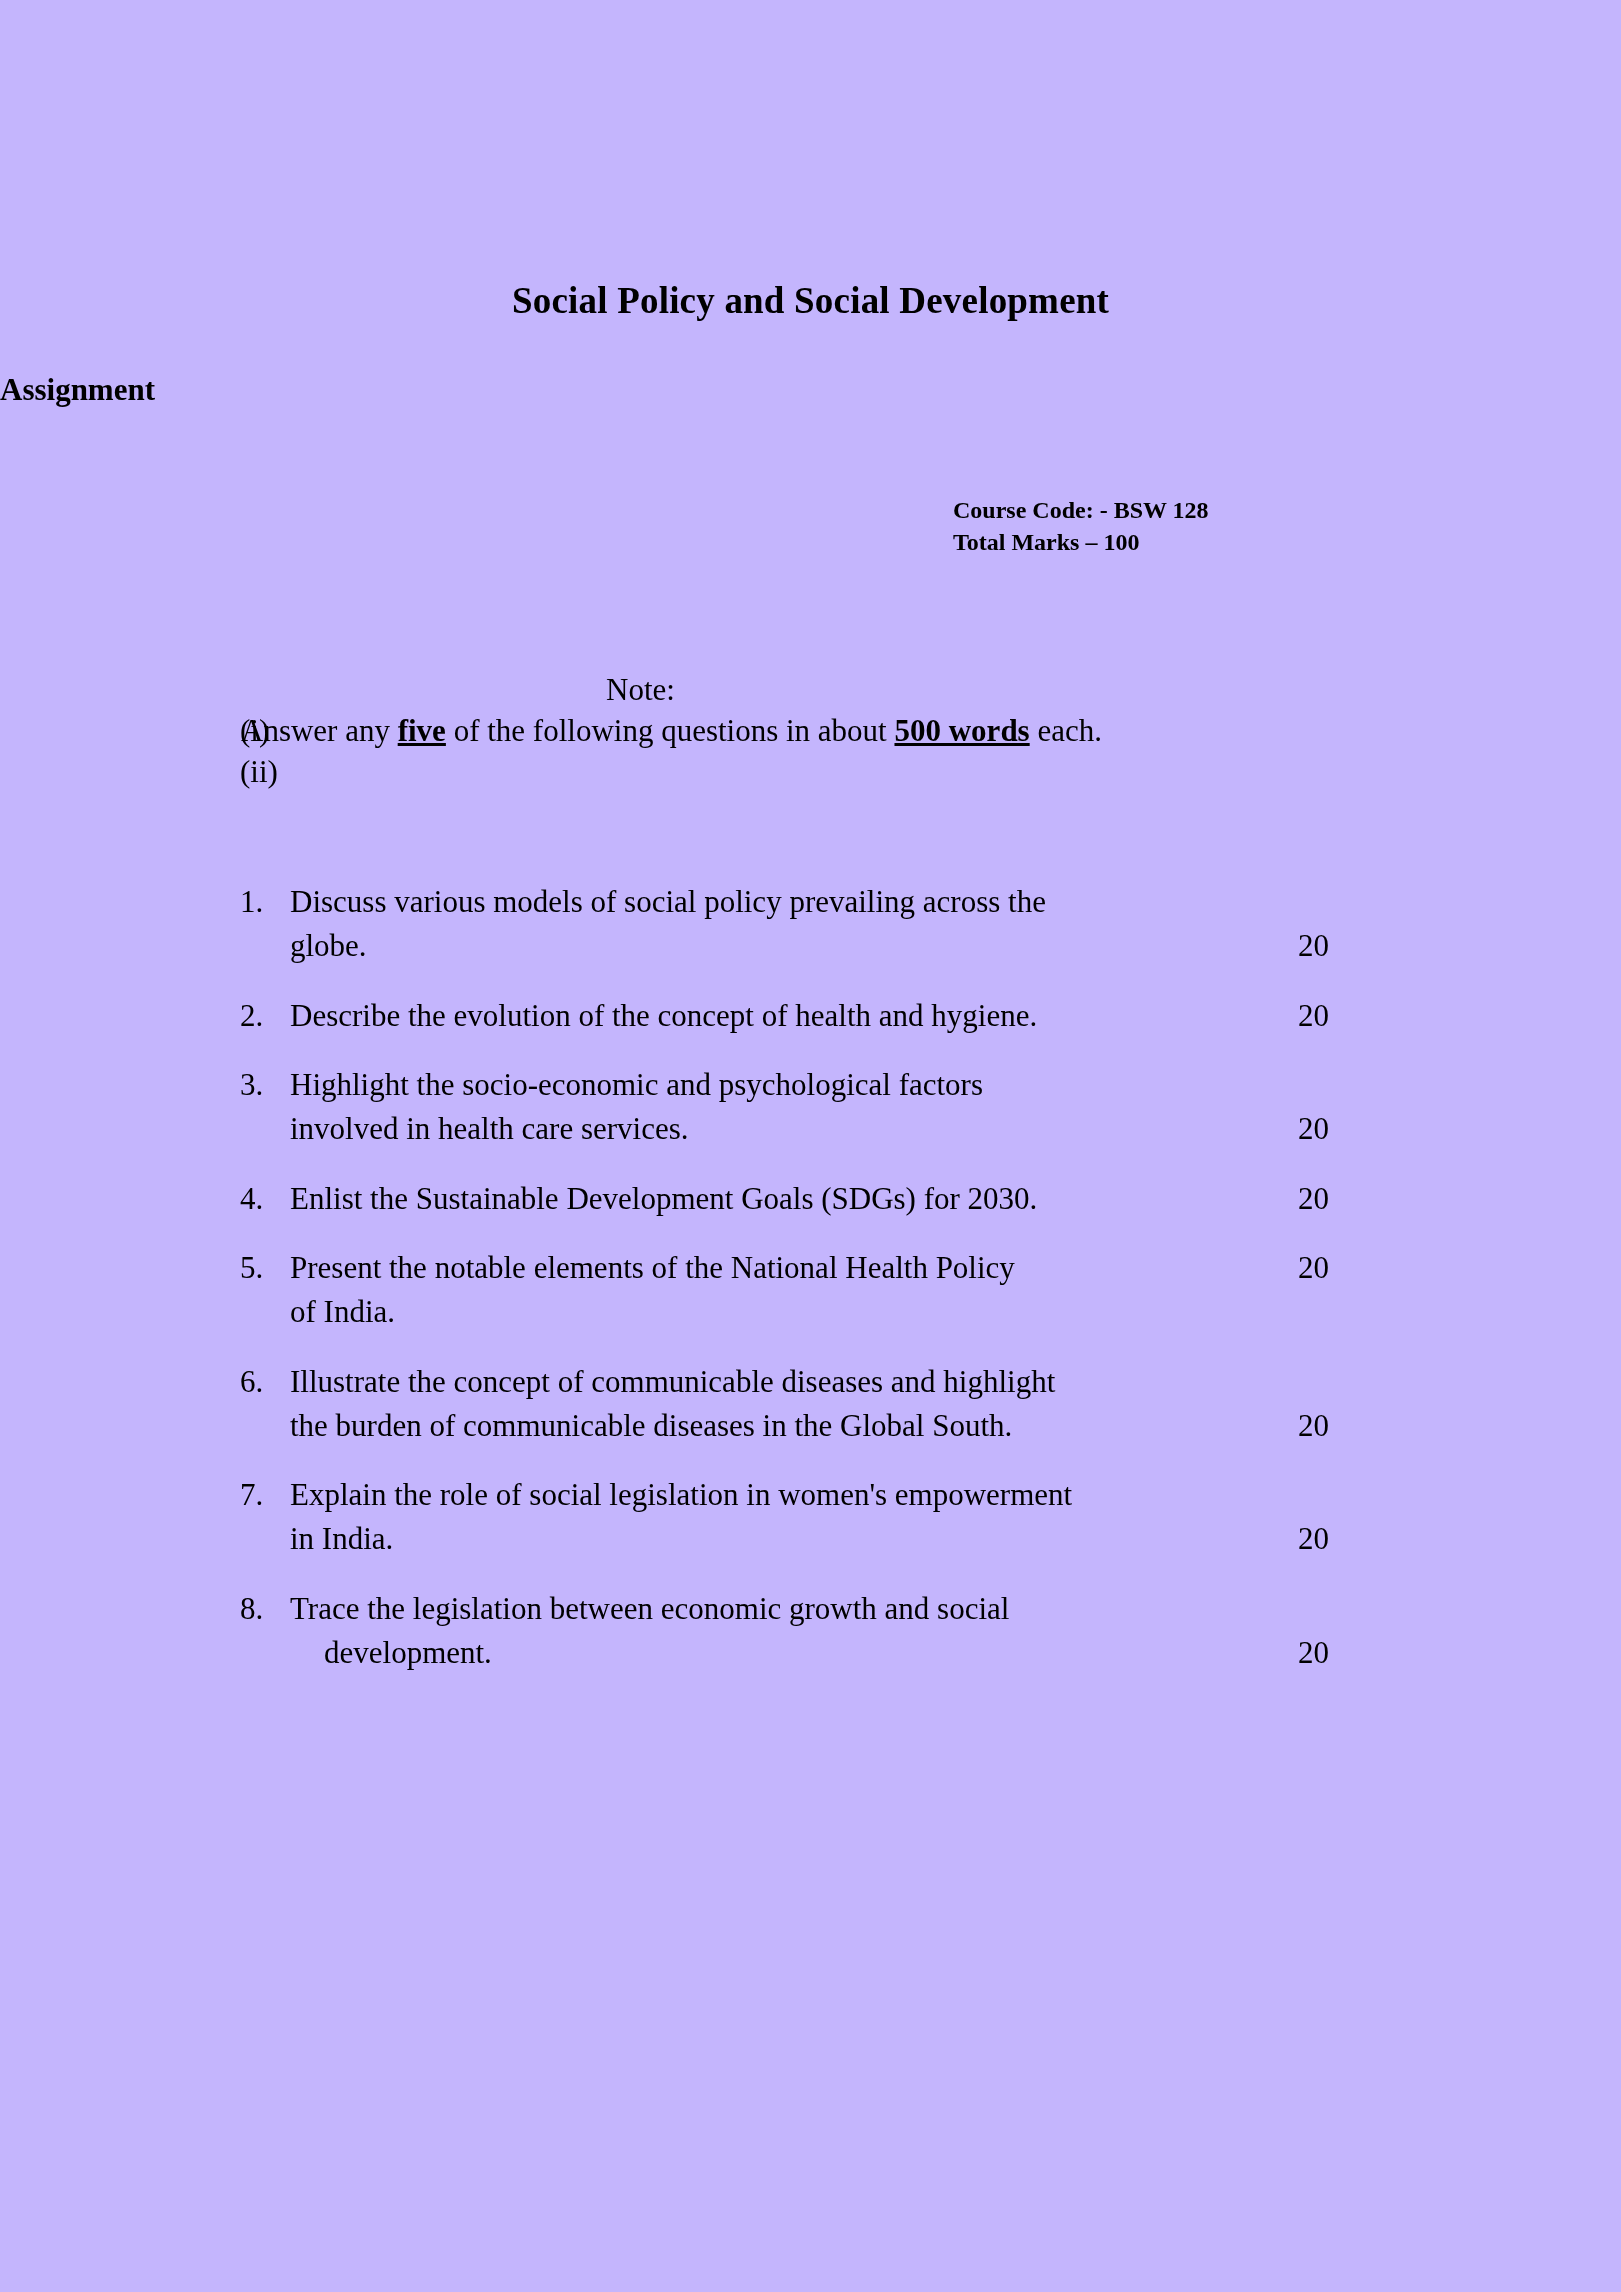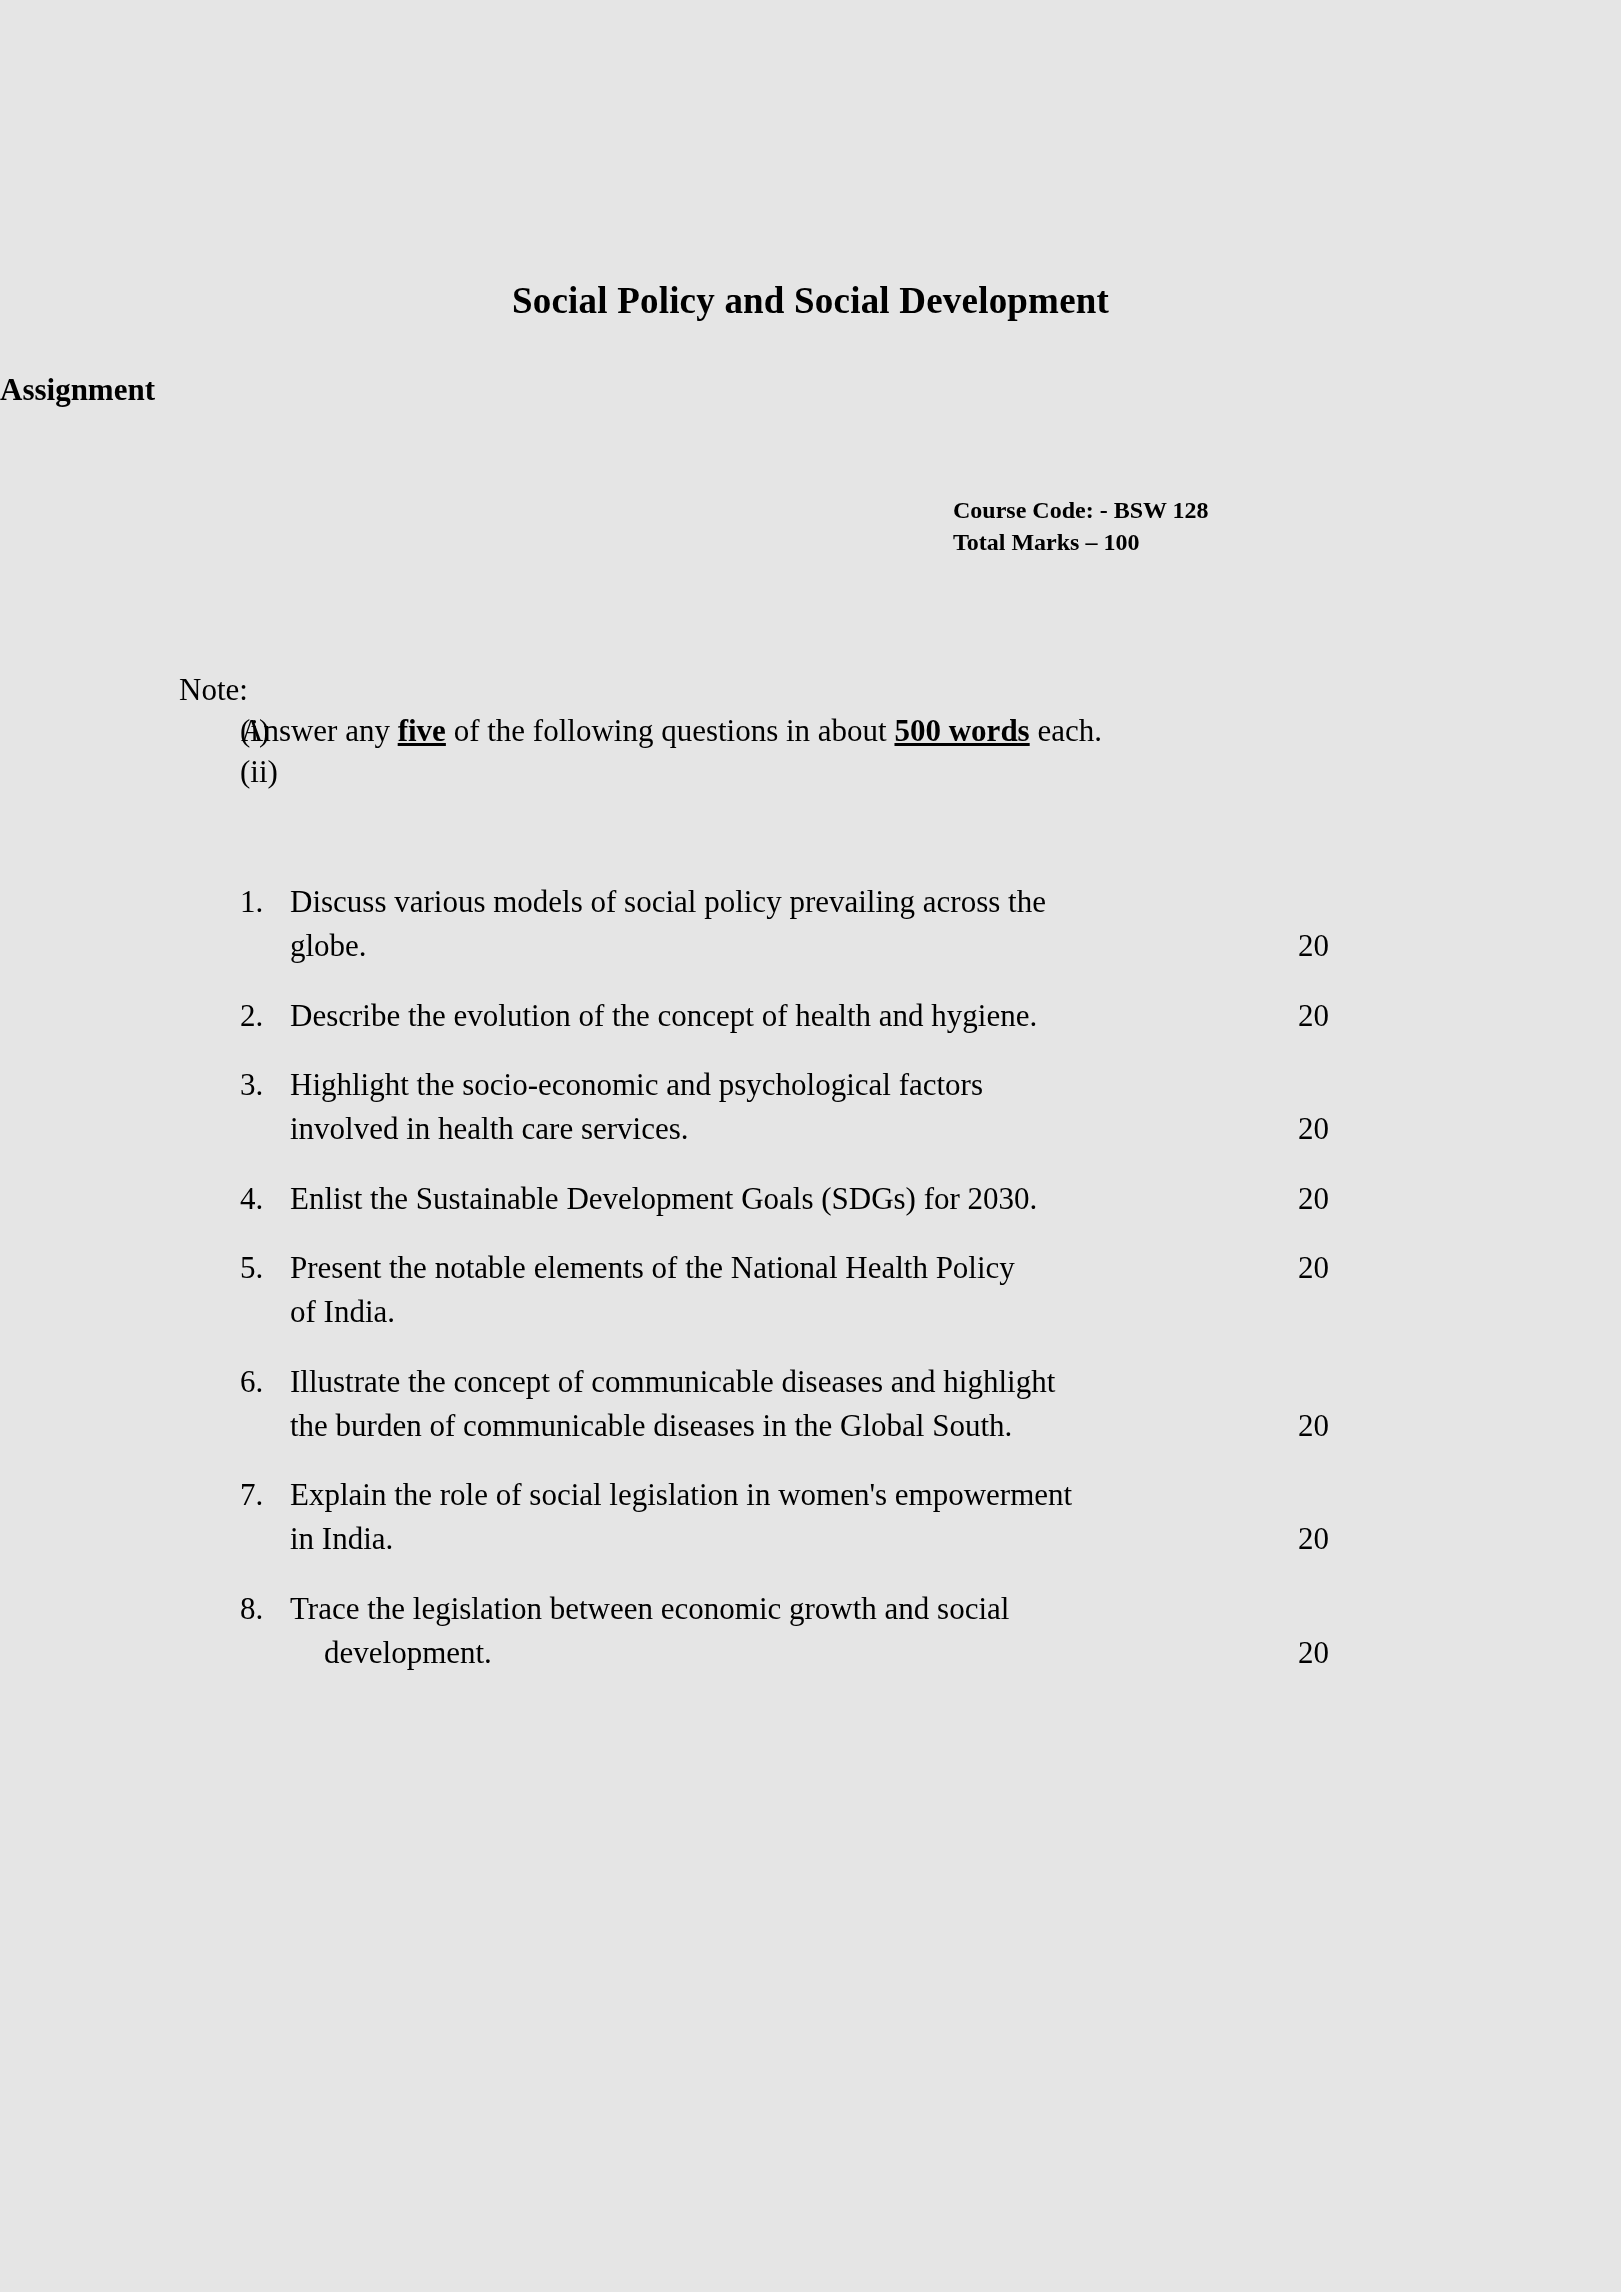--- a/index.html
+++ b/index.html
@@ -8,21 +8,21 @@
     background: #ffffff;
   }
   body {
     font-family: "Liberation Serif", "DejaVu Serif", serif;
     color: #000000;
   }
   .page {
     position: relative;
     width: 1621px;
     height: 2293px;
-    background: #e5e5e5;
+    background: #c4b5fd;
     overflow: hidden;
   }
 
   
   .doc-title {
     position: absolute;
     left: 0;
     top: 279px;
     width: 1621px;
     text-align: center;
@@ -52,21 +52,21 @@
   .course-meta .meta-line { white-space: pre; }
 
   
   .note-block {
     position: absolute;
     left: 179px;
     top: 670px;
     font-size: 31px;
     line-height: 1.32;
   }
-  .note-label { white-space: pre; }
+  .note-label { white-space: pre; text-align: center; }
   .note-item {
     display: flex;
     align-items: baseline;
   }
   .note-item .roman {
     display: inline-block;
     width: 62px;
     flex: 0 0 62px;
     padding-left: 61px;
     box-sizing: border-box;

